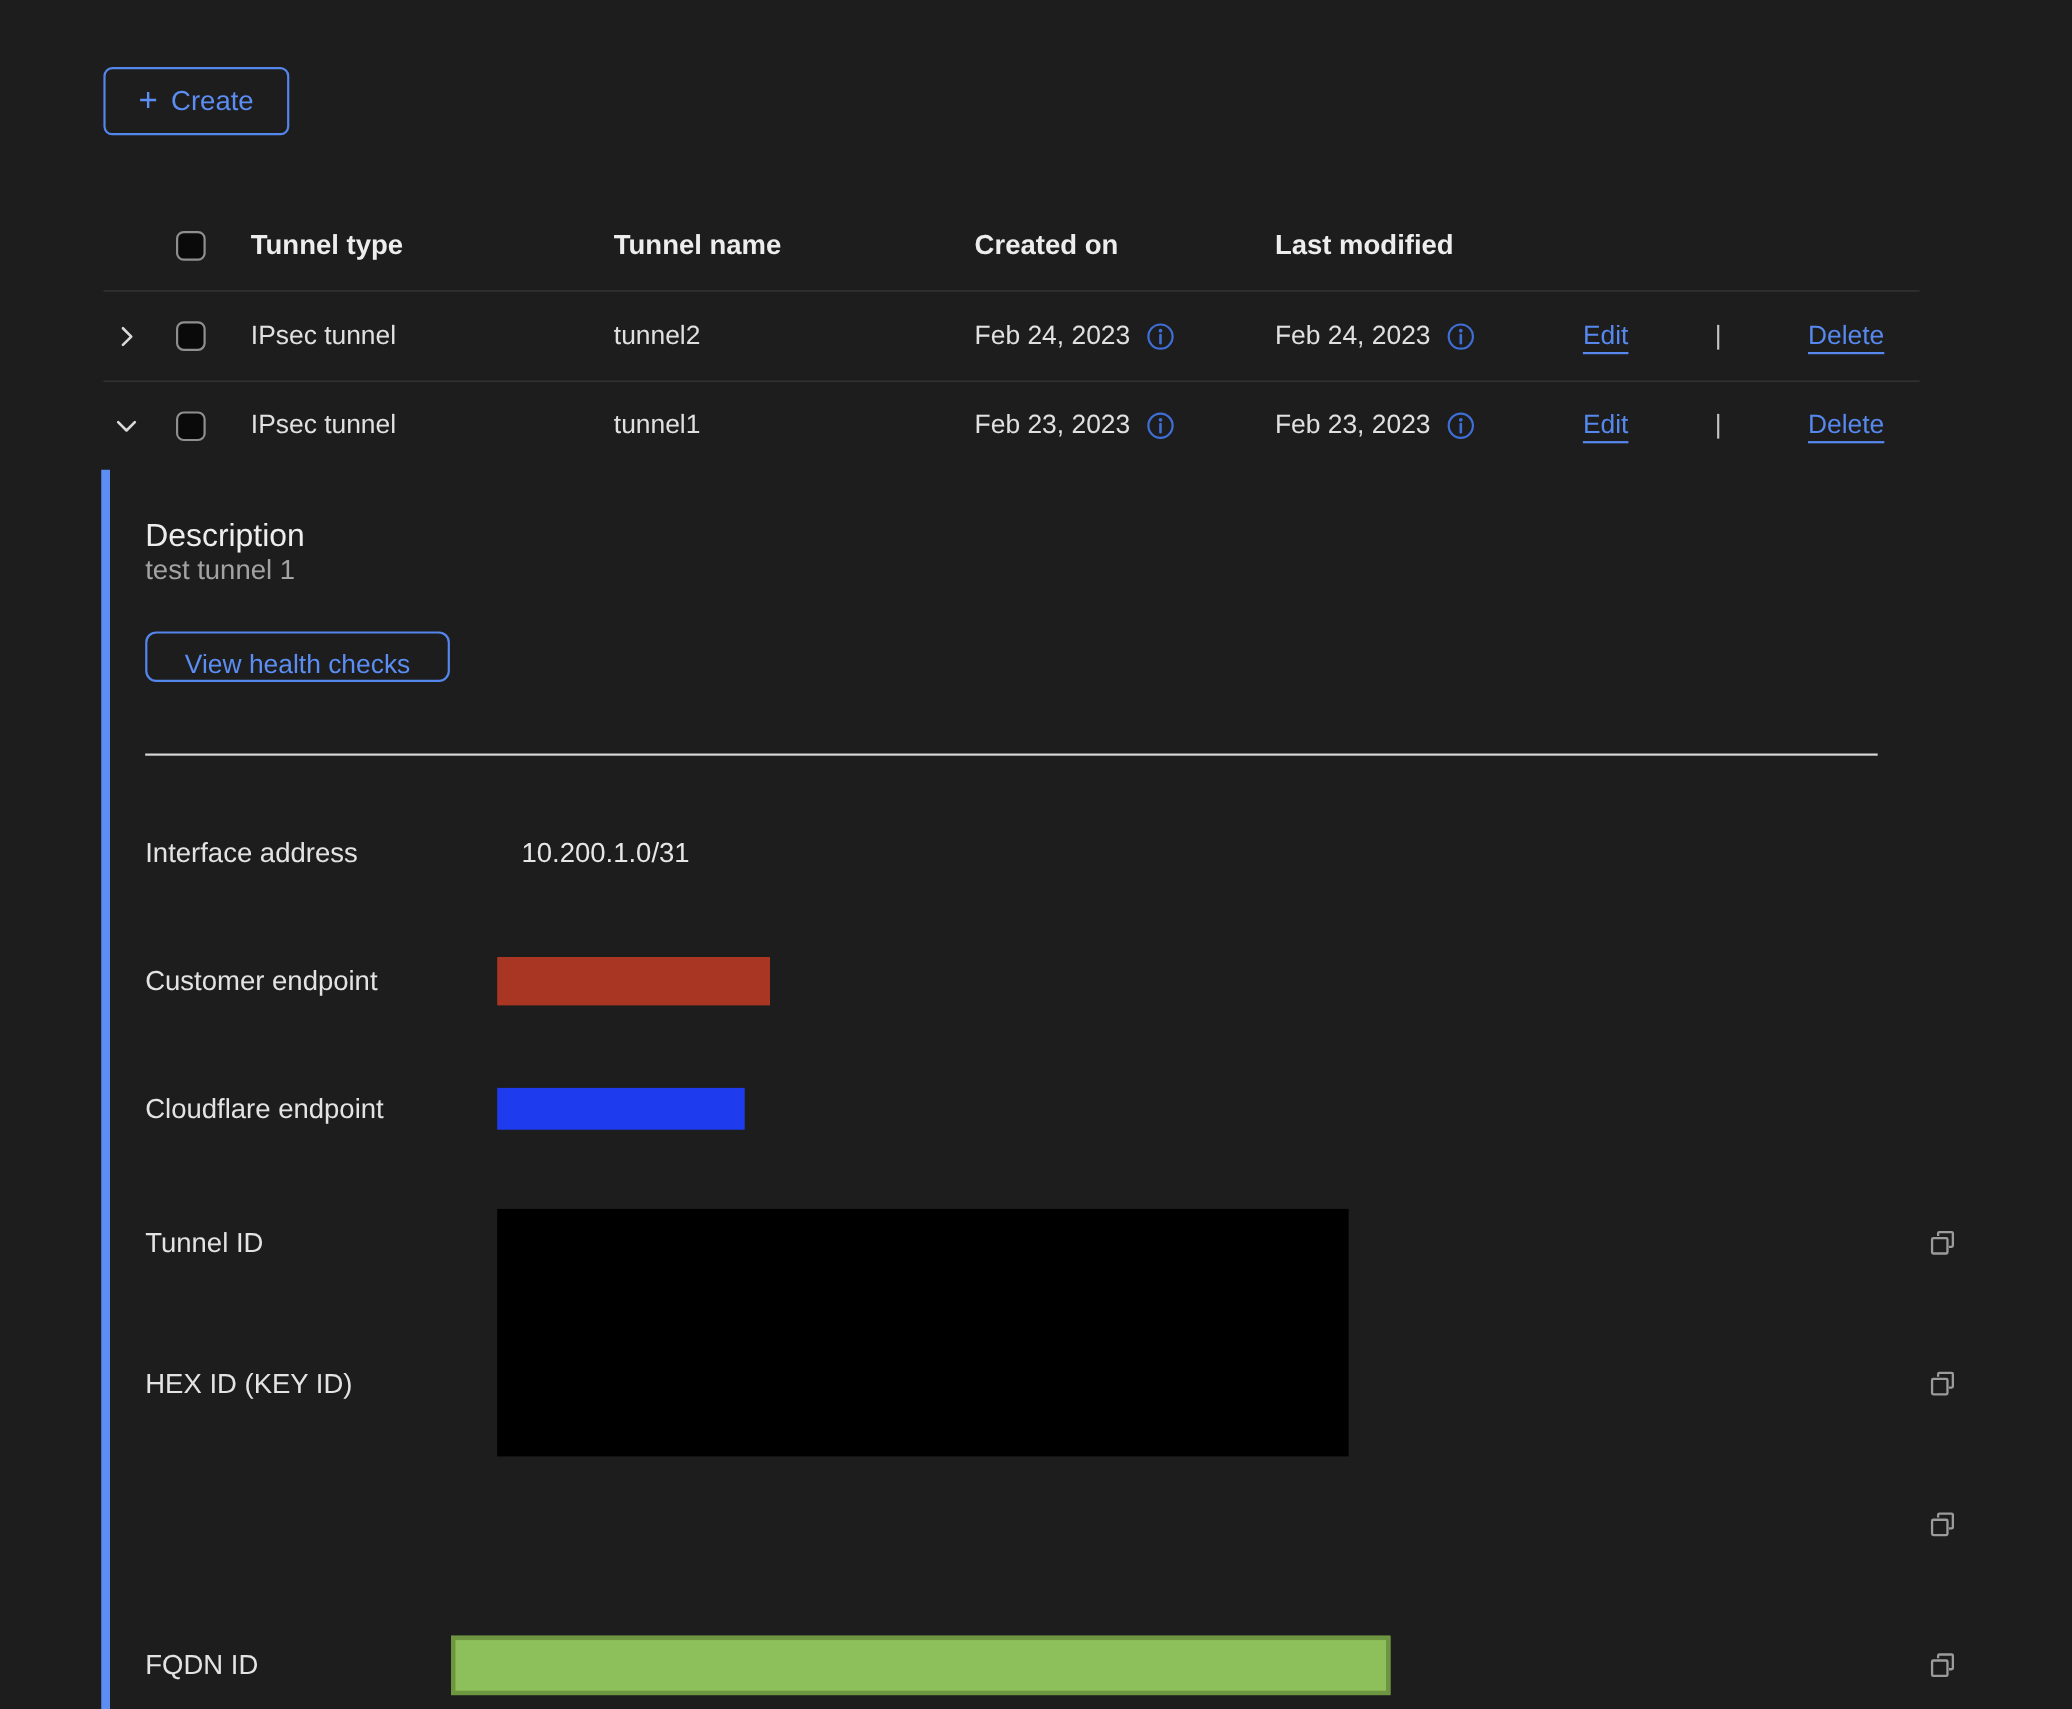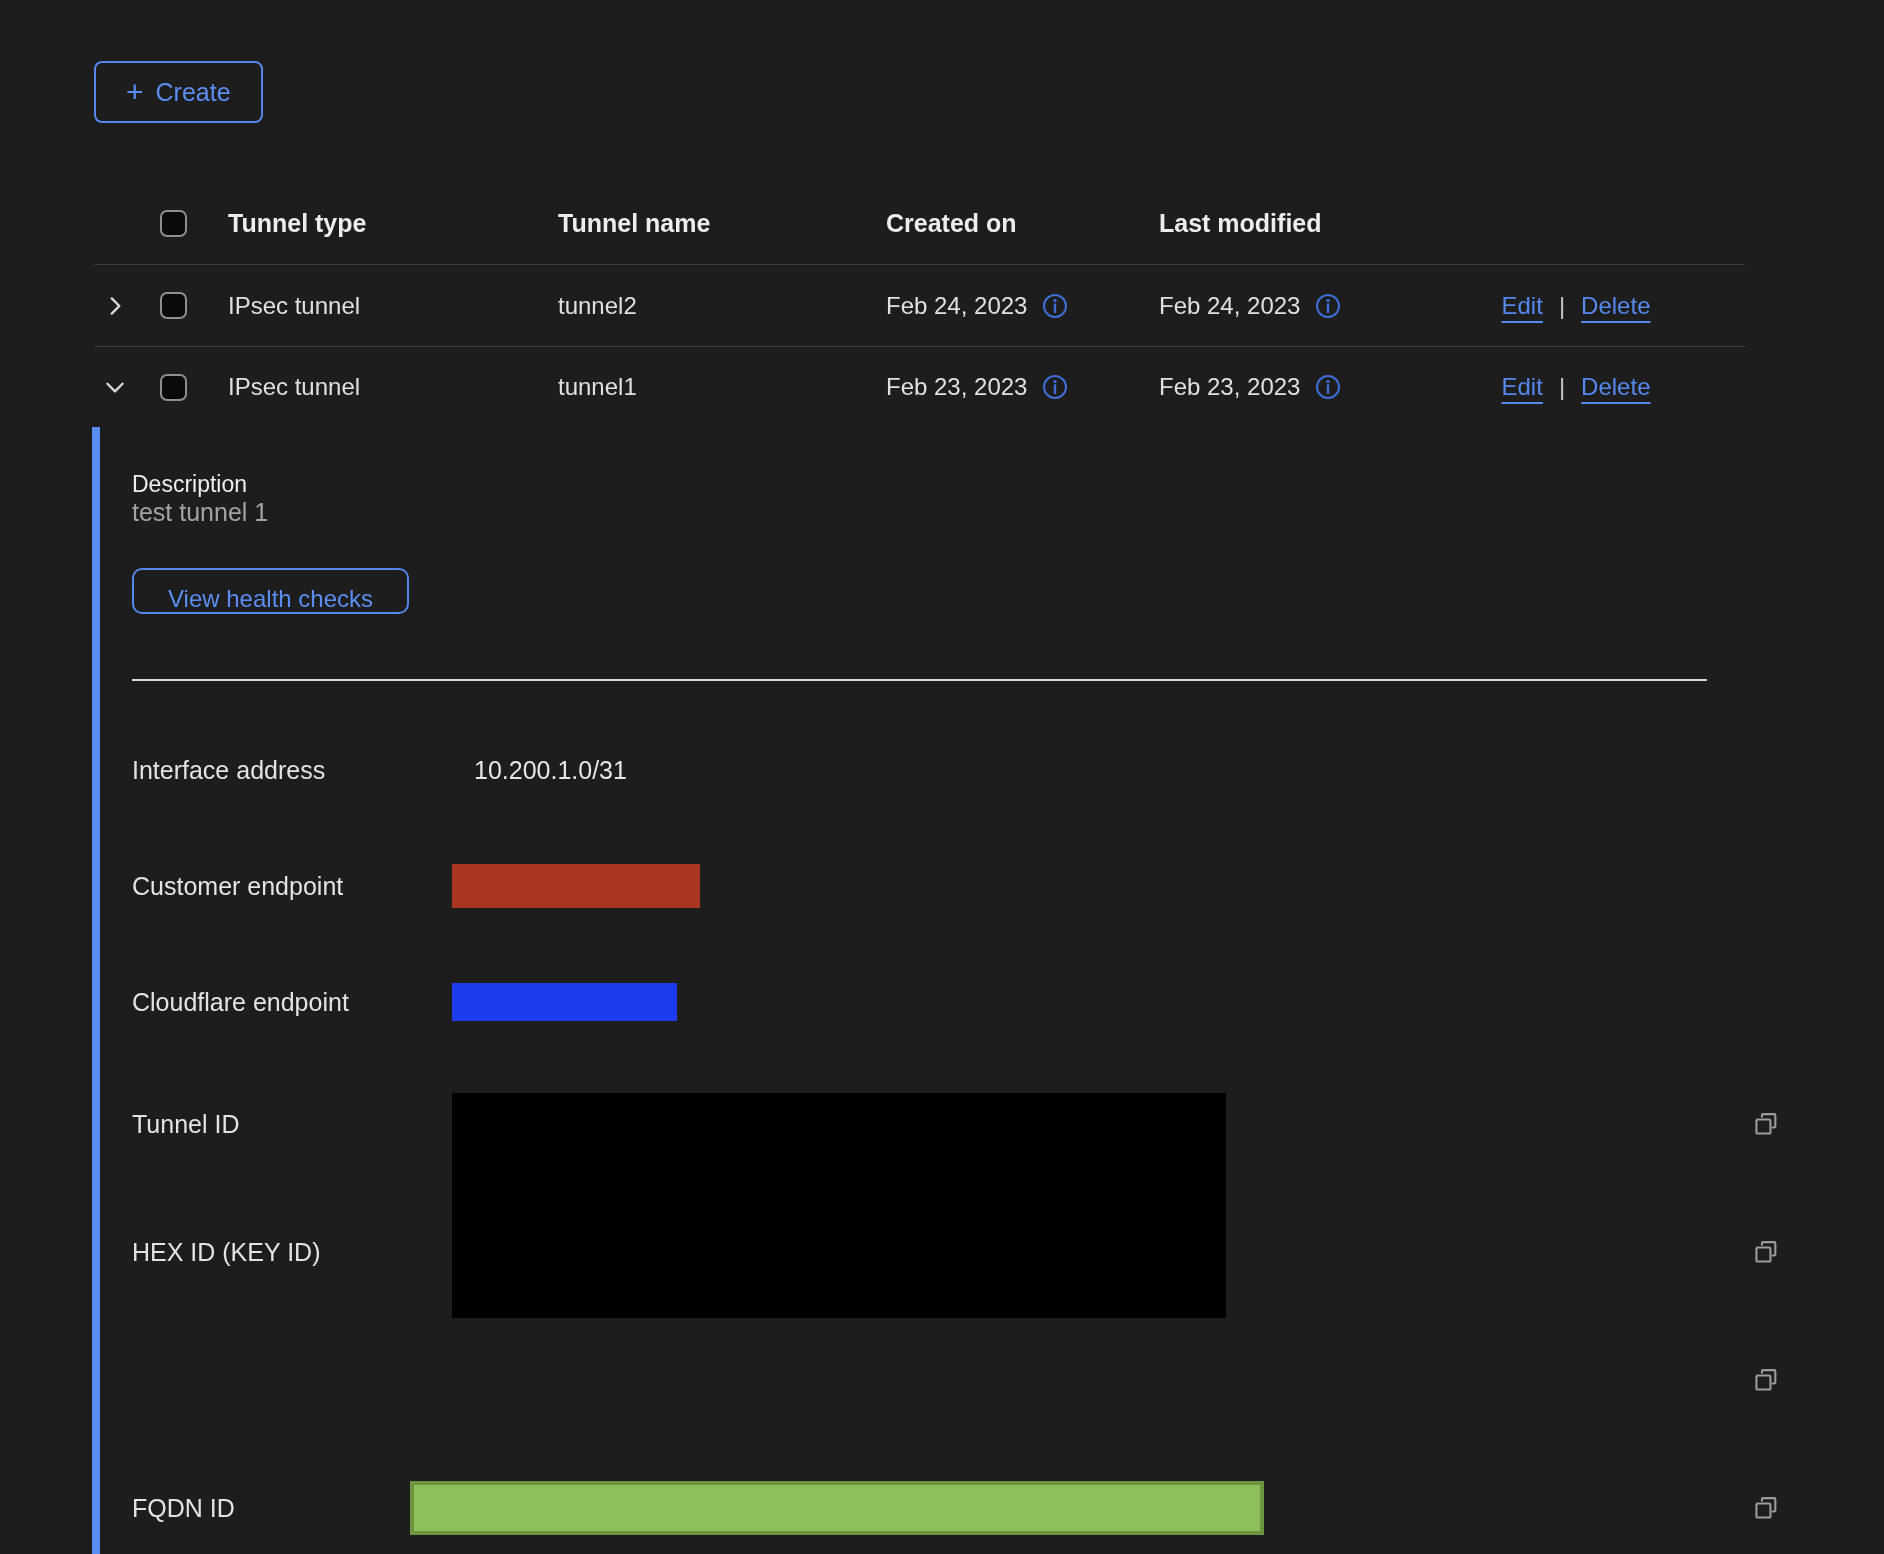--- a/index.html
+++ b/index.html
@@ -32,21 +32,21 @@
   }
   .thead { height: 82px; border-bottom: 1px solid #3d3d3d; }
   .trow  { height: 82px; border-bottom: 1px solid #3d3d3d; }
   .trow.expanded-row { border-bottom: none; height: 80px; }
   .col-expander { width: 66px; display: flex; align-items: center; padding-left: 8px; }
   .col-check    { width: 68px; display: flex; align-items: center; }
   .col-type     { width: 330px; }
   .col-name     { width: 328px; }
   .col-created  { width: 273px; display: flex; align-items: center; gap: 15px; }
   .col-modified { width: 280px; display: flex; align-items: center; gap: 15px; }
-  .col-actions  { flex: 1; display: flex; align-items: center; justify-content: center; gap: 16px; padding-right: 32px; }
+  .col-actions  { flex: 1; display: flex; align-items: center; justify-content: space-between; gap: 16px; padding-right: 32px; }
   .thead .hlabel { font-weight: bold; font-size: 25px; color: #ededed; }
   .cell-text { font-size: 24px; color: #e0e0e0; }
 
   .checkbox {
     width: 27px; height: 27px;
     border: 2px solid #8f8f8f; border-radius: 7px;
     background: #0a0a0a; cursor: pointer;
   }
   .expander { width: 26px; height: 26px; cursor: pointer; display: block; }
 
@@ -58,21 +58,21 @@
 
   .info-icon { width: 26px; height: 26px; display: block; cursor: pointer; }
 
   
   .expanded-panel {
     margin-left: -2px;
     border-left: 8px solid #5b8df2;
     border-bottom: 1px solid #383838;
     padding: 44px 0 64px 32px;
   }
-  .desc-label { font-size: 23px; font-weight: 500; color: #ededed; }
+  .desc-label { font-size: 29px; font-weight: 500; color: #ededed; }
   .desc-value { font-size: 25px; color: #a3a3a3; }
   .health-btn {
     margin-top: 41px;
     display: inline-block;
     height: 46px; padding: 0 34px; line-height: 58px;
     background: transparent;
     border: 2px solid #5586ec; border-radius: 10px;
     color: #5b8df2; font-size: 24px; font-family: inherit;
     cursor: pointer;
   }

